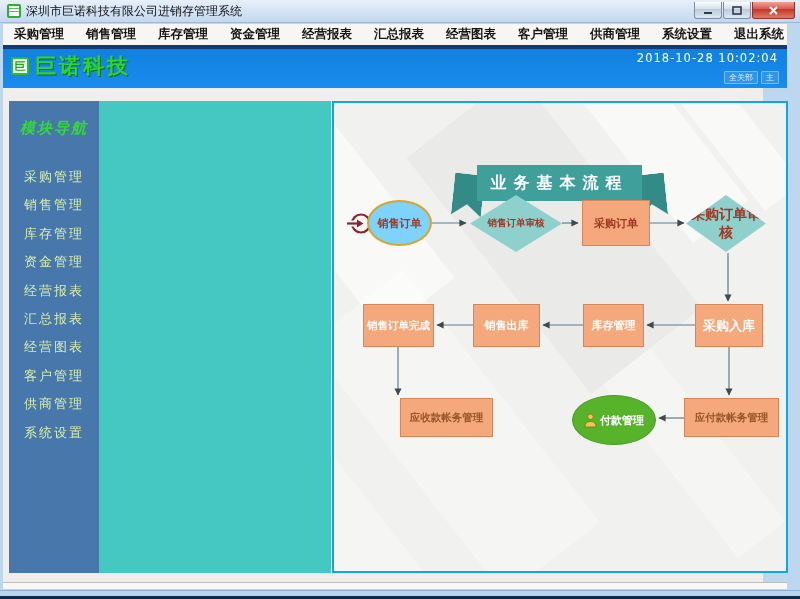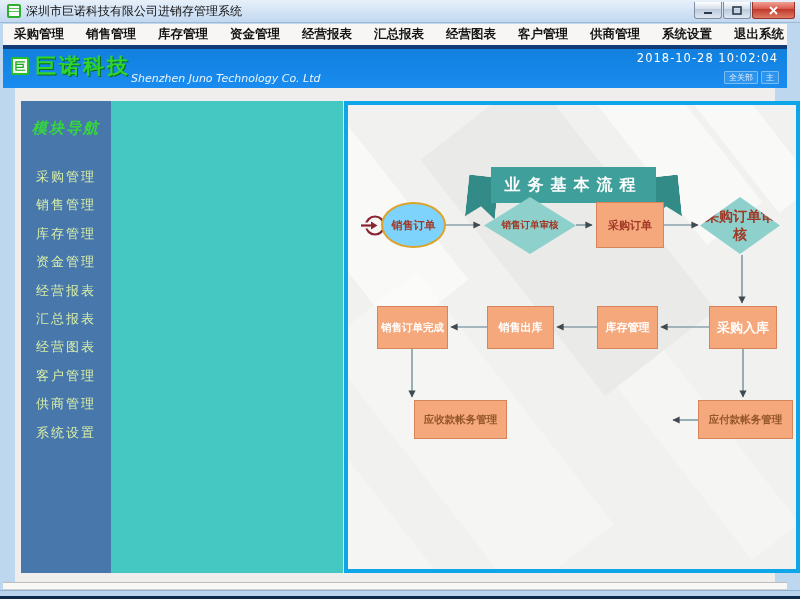--- a/index.html
+++ b/index.html
@@ -36,33 +36,33 @@
     display:flex; align-items:center; justify-content:center; }
   .logo-text { position:absolute; left:32px; top:3px; font-size:21px; font-weight:800; color:#2fd42f;
     letter-spacing:3px; text-shadow:1px 1px 0 #0c6c14; }
   .header-sub { position:absolute; left:128px; top:23px; font-size:11px; font-style:italic; color:#eaf4fe; }
   .header-datetime { position:absolute; right:9px; top:2px; font-size:11.5px; color:#ffffff; letter-spacing:1px; }
   .header-badges { position:absolute; right:8px; bottom:4px; display:flex; gap:3px;margin-left:31px; }
   .badge { border:1px solid #79bdf2; background:rgba(255,255,255,.10); color:#d8eafb;
     font-size:8px; line-height:11px; padding:0 4px; border-radius:1px; cursor:default; }
 
   
-  .content { position:absolute; left:15px; top:88px; width:760px; height:494px; background:#efeeec; }
+  .content { position:absolute; left:3px; top:88px; width:760px; height:494px; background:#efeeec; }
 
   .sidebar { position:absolute; left:6px; top:13px; width:90px; height:472px; background:#4878ab; }
   .sidebar-title { margin-top:18px; text-align:center; font-family:"DejaVu Serif", serif;
     font-style:italic; font-weight:700; font-size:15px; color:#35d83a; letter-spacing:2px; }
   .sidebar-items { position:absolute; left:0; top:62px; width:100%; }
   .side-item { height:28.4px; line-height:28.4px; text-align:center; font-size:13px;
     color:#d9efa8; letter-spacing:2px; cursor:default; }
 
   .teal-panel { position:absolute; left:96px; top:13px; width:232px; height:472px; background:#45c8c1; }
 
   .main-panel { position:absolute; left:329px; top:13px; width:456px; height:472px;
-    background:#f1f1ef; border:4px solid #0ea5e9; overflow:hidden; }
+    background:#f1f1ef; border:2px solid #0ea5e9; overflow:hidden; }
 
   
   .stripe { position:absolute; background:rgba(255,255,255,.55); transform:rotate(-38deg); }
   .stripe.dark { background:rgba(120,120,120,.05); }
 
   
   .banner-main { position:absolute; left:143px; top:62px; width:165px; height:36px; background:#3f9f9b;
     display:flex; align-items:center; justify-content:center; z-index:5; }
   .banner-text { font-family:"DejaVu Serif", serif; font-weight:800; font-size:16px; color:#ffffff; letter-spacing:7px; }
   .banner-tail { position:absolute; top:71px; width:30px; height:42px; background:#338b87; z-index:4;
@@ -143,21 +143,20 @@
     <span class="menu-item">供商管理</span>
     <span class="menu-item">系统设置</span>
     <span class="menu-item">退出系统</span>
   </div>
 
   <div class="navy-strip"></div>
 
   <div class="header">
     <div class="logo-icon">巨</div>
     <div class="logo-text">巨诺科技</div>
-    <div class="header-sub">Shenzhen Juno Technology Co. Ltd</div>
     <div class="header-datetime">2018-10-28 10:02:04</div>
     <div class="header-badges">
       <span class="badge">全关部</span>
       <span class="badge">主</span>
     </div>
   </div>
 
   <div class="content">
 
     <div class="sidebar">
@@ -228,20 +227,27 @@
       <div class="node diamond txt-darkred n-sorev">销售订单审核</div>
       <div class="node rect-salmon txt-darkred n-po">采购订单</div>
       <div class="node diamond txt-darkred n-porev">采购订单审核</div>
 
       <div class="node rect-salmon txt-white n-soc">销售订单完成</div>
       <div class="node rect-salmon txt-white n-sout">销售出库</div>
       <div class="node rect-salmon txt-white n-inv">库存管理</div>
       <div class="node rect-salmon txt-white n-pin">采购入库</div>
 
       <div class="node rect-salmon txt-brown n-recv">应收款帐务管理</div>
+      <div class="node ellipse-green txt-white n-pay">
+        <svg width="13" height="15" viewBox="0 0 14 16">
+          <circle cx="7" cy="4" r="3" fill="#e9c94f" stroke="#7a6a20" stroke-width="0.8"></circle>
+          <path d="M1 15 Q1 9 7 9 Q13 9 13 15 Z" fill="#e9c94f" stroke="#7a6a20" stroke-width="0.8"></path>
+        </svg>
+        <span>付款管理</span>
+      </div>
       <div class="node rect-salmon txt-brown n-payab">应付款帐务管理</div>
 
     </div>
   </div>
 
   <div class="statusbar"></div>
   <div class="bottom-border"></div>
 
 </div>
 

